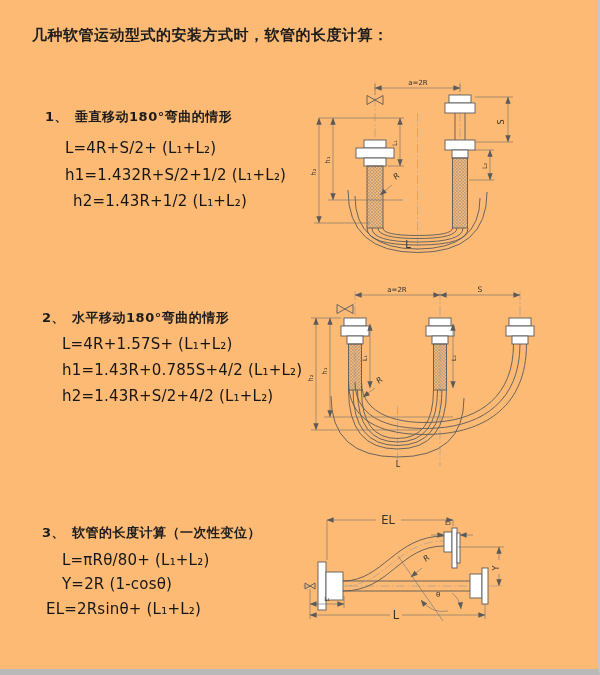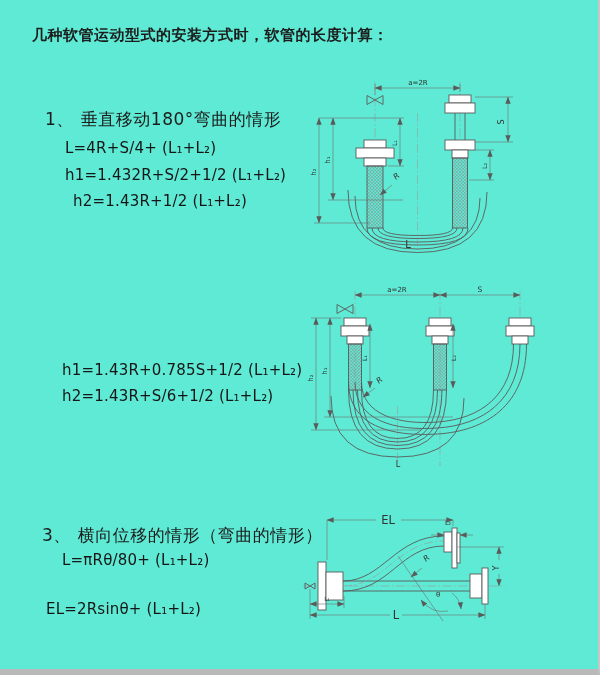--- a/index.html
+++ b/index.html
@@ -1,28 +1,28 @@
 <!DOCTYPE html>
 <html><head>
 <meta charset="utf-8">
 <style>
   html,body{margin:0;padding:0;background:#e8e8e8;}
   .page{
-    position:relative;width:600px;height:675px;background:#5eead4;
+    position:relative;width:600px;height:675px;background:#fdba74;
     overflow:hidden;
     font-family:"DejaVu Sans","Liberation Sans",sans-serif;
     border-right:2px solid #c6c6c6;
     border-bottom:6px solid #b9b9b9;
     box-sizing:border-box;
   }
   .title{
     position:absolute;left:32px;top:26px;font-size:15px;font-weight:600;
     color:#1c1c1c;letter-spacing:0.5px;white-space:nowrap;
   }
-  .h-line{position:absolute;font-size:17px;font-weight:400;color:#1c1c1c;white-space:nowrap;letter-spacing:0.5px;}
+  .h-line{position:absolute;font-size:13px;font-weight:700;color:#1c1c1c;white-space:nowrap;letter-spacing:0.5px;}
   .h-line .num{margin-right:7px;}
   .f-line{position:absolute;font-size:15px;color:#161616;white-space:nowrap;letter-spacing:0.2px;}
   svg{position:absolute;overflow:visible;}
   .ln{stroke:#5a5a5a;stroke-width:0.9;fill:none;}
   .fit{fill:#ffffff;stroke:#5a5a5a;stroke-width:0.9;}
   .hat{fill:url(#braid);stroke:#5a5a5a;stroke-width:0.9;}
   .dim{stroke:#6e6e6e;stroke-width:0.6;fill:none;}
   .cl{stroke:#9a9a9a;stroke-width:0.6;fill:none;stroke-dasharray:9 2.5 1.5 2.5;}
   .dtx{fill:#333;font-family:"DejaVu Sans",sans-serif;}
 </style>
@@ -40,31 +40,36 @@
         <path d="M0,0 L3.2,3.2 M3.2,0 L0,3.2" stroke="#8a8a8a" stroke-width="0.5"></path>
       </pattern>
     </defs>
   </svg>
 
   <div class="title">几种软管运动型式的安装方式时，软管的长度计算：</div>
 
   <div class="h-line" style="left:45px;top:108px">
     <span class="num">1、</span><span>垂直移动180°弯曲的情形</span>
   </div>
-  <div class="f-line" style="left:65px;top:139px">L=4R+S/4+ (L₁+L₂)</div>
+  <div class="f-line" style="left:65px;top:139px">L=4R+S/2+ (L₁+L₂)</div>
   <div class="f-line" style="left:65px;top:166px">h1=1.432R+S/2+1/2 (L₁+L₂)</div>
   <div class="f-line" style="left:73px;top:192px">h2=1.43R+1/2 (L₁+L₂)</div>
 
-  <div class="f-line" style="left:62px;top:361px">h1=1.43R+0.785S+1/2 (L₁+L₂)</div>
-  <div class="f-line" style="left:62px;top:387px">h2=1.43R+S/6+1/2 (L₁+L₂)</div>
+  <div class="h-line" style="left:42px;top:309px">
+    <span class="num">2、</span><span>水平移动180°弯曲的情形</span>
+  </div>
+  <div class="f-line" style="left:62px;top:335px">L=4R+1.57S+ (L₁+L₂)</div>
+  <div class="f-line" style="left:62px;top:361px">h1=1.43R+0.785S+4/2 (L₁+L₂)</div>
+  <div class="f-line" style="left:62px;top:387px">h2=1.43R+S/2+4/2 (L₁+L₂)</div>
 
   <div class="h-line" style="left:42px;top:524px">
-    <span class="num">3、</span><span>横向位移的情形（弯曲的情形）</span>
+    <span class="num">3、</span><span>软管的长度计算（一次性变位）</span>
   </div>
   <div class="f-line" style="left:62px;top:551px">L=πRθ/80+ (L₁+L₂)</div>
+  <div class="f-line" style="left:62px;top:575px">Y=2R (1-cosθ)</div>
   <div class="f-line" style="left:46px;top:600px">EL=2Rsinθ+ (L₁+L₂)</div>
 
   <svg style="left:308px;top:68px" width="262" height="195" viewBox="0 0 262 195">
 
     <path class="cl" d="M67,14 V100 M152,14 V90 M109.5,45 V182"></path>
 
     <path class="ln" d="M59,27.5 L67,32 L59,36.5 z M75,27.5 L67,32 L75,36.5 z"></path>
 
     <g>
       <rect class="fit" x="56" y="72" width="22" height="8"></rect>

